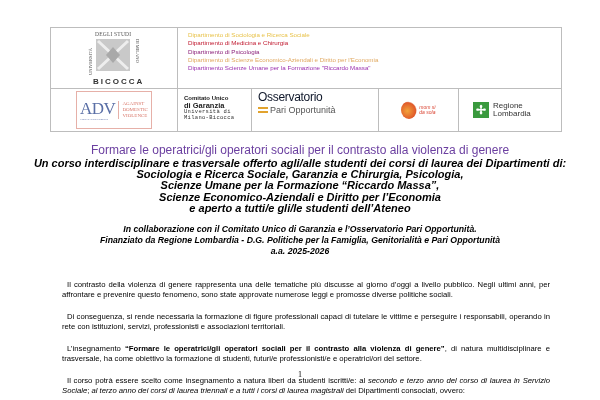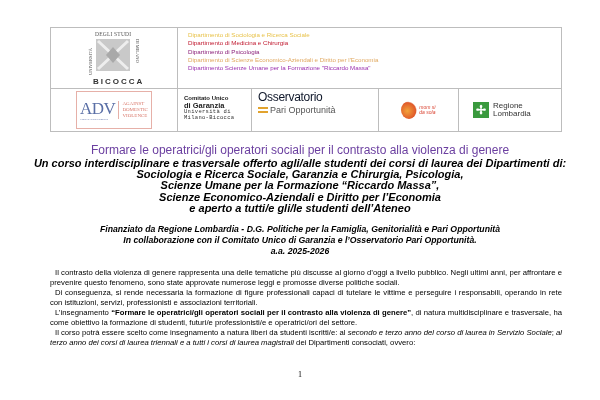--- a/index.html
+++ b/index.html
@@ -50,21 +50,21 @@
   .reg { flex:1; display:flex; align-items:center; padding-left:14px; }
   .reg-icon { width:16px; height:16px; background:#3a9a3e; display:flex; align-items:center; justify-content:center; color:#fff; font-size:12px; font-weight:bold; }
   .reg-text { font-size:8px; color:#333; line-height:8.5px; margin-left:4px; }
 
   
   .title { position:absolute; left:0; top:143px; width:600px; text-align:center; font-size:12px; font-weight:normal; color:#6b3fa0; }
   .subtitle { position:absolute; left:0; top:158px; width:600px; text-align:center; font-size:11px; font-weight:bold; font-style:italic; line-height:11.2px; }
   .collab { position:absolute; left:0; top:224px; width:600px; text-align:center; font-size:8.7px; font-weight:bold; font-style:italic; line-height:11.2px; }
 
   .body { position:absolute; left:50px; top:268px; width:512px; font-size:7.7px; line-height:10px; text-align:justify; }
-  .body p { margin:0; text-indent:5px; }
+  .body p { margin:12px; text-indent:5px; }
   .body b { font-weight:bold; }
   .body i { font-style:italic; }
 
   .pagenum { position:absolute; left:0; top:370px; width:600px; text-align:center; font-family:"Liberation Serif", serif; font-size:8px; }
 </style>
 </head>
 <body>
 
 <div class="page">
 
@@ -135,22 +135,22 @@
 
   <div class="subtitle">
     <div>Un corso interdisciplinare e trasversale offerto agli/alle studenti dei corsi di laurea dei Dipartimenti di:</div>
     <div>Sociologia e Ricerca Sociale, Garanzia e Chirurgia, Psicologia,</div>
     <div>Scienze Umane per la Formazione “Riccardo Massa”,</div>
     <div>Scienze Economico-Aziendali e Diritto per l’Economia</div>
     <div>e aperto a tutti/e gli/le studenti dell’Ateneo</div>
   </div>
 
   <div class="collab">
+    <div>In collaborazione con il Comitato Unico di Garanzia e l’Osservatorio Pari Opportunità.</div>
     <div>Finanziato da Regione Lombardia - D.G. Politiche per la Famiglia, Genitorialità e Pari Opportunità</div>
-    <div>In collaborazione con il Comitato Unico di Garanzia e l’Osservatorio Pari Opportunità.</div>
     <div>a.a. 2025-2026</div>
   </div>
 
   <div class="body">
     <p>Il contrasto della violenza di genere rappresenta una delle tematiche più discusse al giorno d’oggi a livello pubblico. Negli ultimi anni, per affrontare e prevenire questo fenomeno, sono state approvate numerose leggi e promosse diverse politiche sociali.</p>
     <p>Di conseguenza, si rende necessaria la formazione di figure professionali capaci di tutelare le vittime e perseguire i responsabili, operando in rete con istituzioni, servizi, professionisti e associazioni territoriali.</p>
     <p><span>L’insegnamento </span><b>“Formare le operatrici/gli operatori sociali per il contrasto alla violenza di genere”</b><span>, di natura multidisciplinare e trasversale, ha come obiettivo la formazione di studenti, futuri/e professionisti/e e operatrici/ori del settore.</span></p>
     <p><span>Il corso potrà essere scelto come insegnamento a natura liberi da studenti iscritti/e: al </span><i>secondo e terzo anno del corso di laurea in Servizio Sociale</i><span>; </span><i>al terzo anno dei corsi di laurea triennali e a tutti i corsi di laurea magistrali</i><span> dei Dipartimenti consociati, ovvero:</span></p>
   </div>
 

